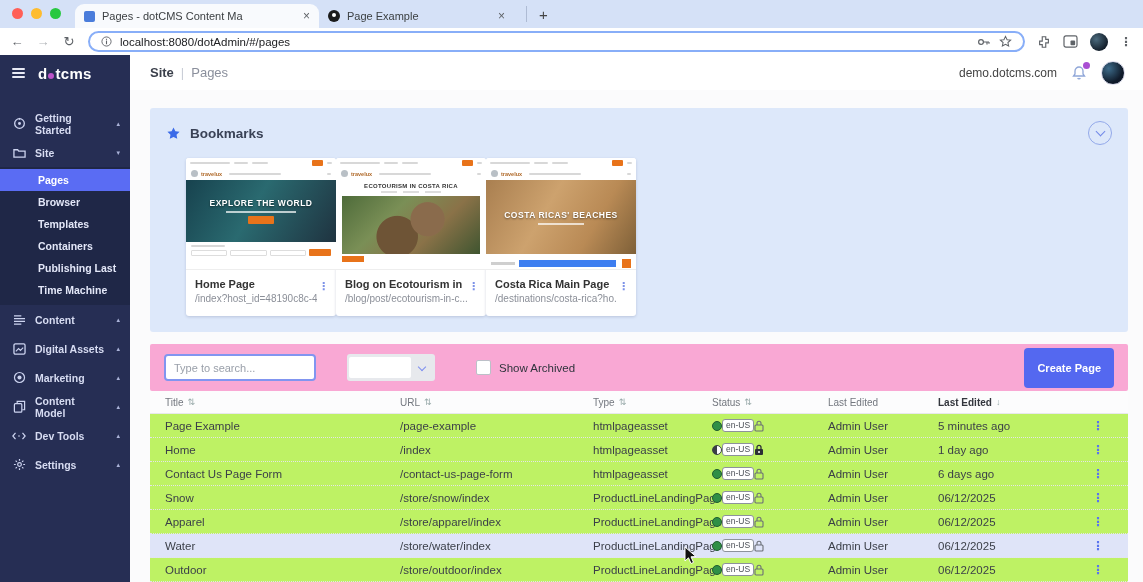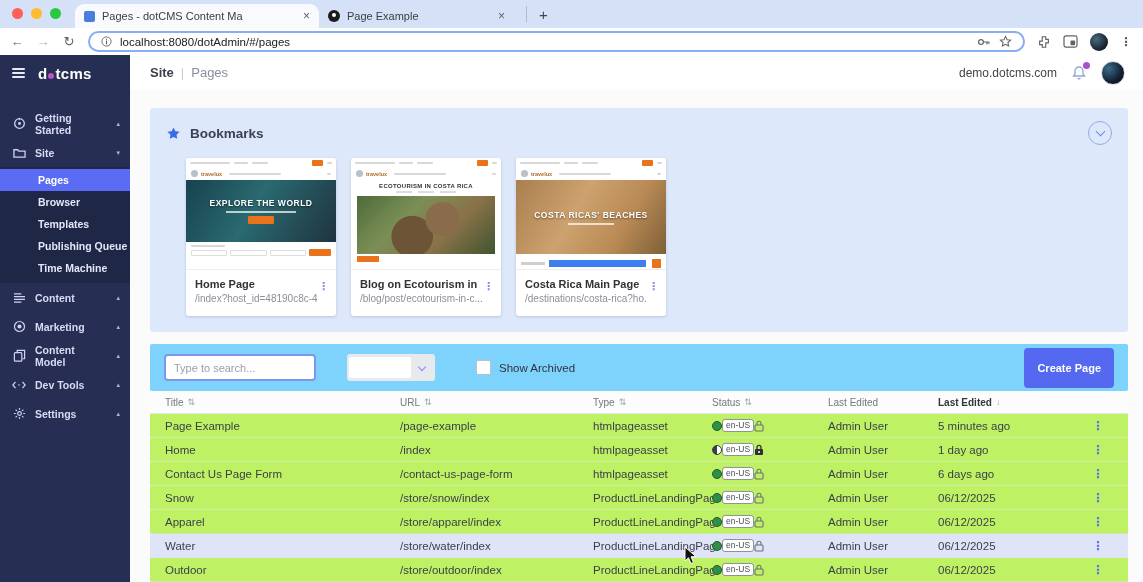--- a/index.html
+++ b/index.html
@@ -58,21 +58,21 @@
   .app-avatar { width:24px; height:24px; border-radius:50%; background:radial-gradient(circle at 30% 30%, #3d6b8a, #101b2a 65%); border:1px solid #dde; }
 
   .content { flex:1; padding:18px 15px 0 20px; }
 
   
   .bookmarks { background:#dde8fa; border-radius:3px; padding:13px 16px 16px; }
   .bm-head { display:flex; align-items:center; gap:9px; }
   .bm-title { font-size:13.5px; font-weight:bold; color:#3a4256; }
   .bm-collapse { margin-left:auto; width:24px; height:24px; border-radius:50%; border:1px solid #93a9ea; color:#7289e8; display:flex; align-items:center; justify-content:center; background:transparent; }
   .chev { width:7px; height:7px; border-right:1.5px solid #7289e8; border-bottom:1.5px solid #7289e8; transform:rotate(45deg); margin-top:-3px; }
-  .bm-cards { display:flex; gap:15px; margin-top:13px;padding-left:20px; }
+  .bm-cards { display:flex; margin-top:13px;padding-left:20px; }
   .bm-card { width:150px; height:158px; background:#fff; border-radius:3px; box-shadow:0 1px 3px rgba(30,40,90,.18); overflow:hidden; display:flex; flex-direction:column; }
   .thumb { height:112px; position:relative; overflow:hidden; background:#fff; border-bottom:1px solid #eee; }
   .m-top { height:9px; display:flex; align-items:center; gap:4px; padding:0 4px; }
   .m-dash { height:2px; background:#d8d8d8; border-radius:1px; }
   .m-orange { background:#e8731a; border-radius:1px; }
   .m-nav { height:13px; display:flex; align-items:center; gap:3px; padding:0 5px; }
   .m-logo { width:7px; height:7px; border-radius:50%; background:#b9c0c6; flex:none; }
   .m-brand { font-size:5.5px; color:#b06a2a; font-weight:bold; }
   .hero1 { height:62px; background:linear-gradient(120deg,#17424e 0%,#2a6a70 45%,#1f3340 100%); display:flex; flex-direction:column; align-items:center; justify-content:center; gap:3px; }
   .hero-title { color:#fff; font-weight:bold; font-size:8.5px; letter-spacing:.5px; text-shadow:0 1px 2px rgba(0,0,0,.5); white-space:nowrap; }
@@ -95,21 +95,21 @@
   .bluebar-row { display:flex; align-items:center; gap:4px; padding:5px 5px 0; }
   .m-label { width:24px; height:3px; background:#cfcfcf; }
   .m-bluebar { flex:1; height:7px; background:#3d7ef0; }
   .m-osq { width:9px; height:9px; background:#e8731a; margin-left:2px; }
   .bm-foot { padding:8px 9px 0; position:relative; flex:1; }
   .bm-name { font-size:11px; font-weight:bold; color:#333; white-space:nowrap; overflow:hidden; max-width:118px; }
   .bm-url { font-size:10px; color:#8b8f98; margin-top:3px; white-space:nowrap; overflow:hidden; max-width:122px; }
   .bm-dots { position:absolute; right:7px; top:10px; color:#7d92e8; font-weight:bold; font-size:11px; letter-spacing:0; }
 
   
-  .band { margin-top:12px; background:#7dd3fc; border-radius:2px; height:47px; display:flex; align-items:center; padding:0 14px; gap:31px; }
+  .band { margin-top:12px; background:#f9a8d4; border-radius:2px; height:47px; display:flex; align-items:center; padding:0 14px; gap:31px; }
   .search-input { width:152px; height:27px; border:2px solid #8195f0; border-radius:4px; font-size:11px; padding:0 8px; color:#333; outline:none; font-family:inherit; background:#fff; }
   .search-input::placeholder { color:#9aa0aa; }
   .dropdown { width:88px; height:27px; background:#e7e9ed; border-radius:3px; display:flex; align-items:center; padding:2px; }
   .dd-field { flex:1; height:21px; background:#fff; border-radius:2px; }
   .dd-chev { width:6px; height:6px; border-right:1.5px solid #7c8ef0; border-bottom:1.5px solid #7c8ef0; transform:rotate(45deg); margin:0 8px 2px 8px; }
   .check-wrap { display:flex; align-items:center; gap:8px; margin-left:10px; }
   .checkbox { width:15px; height:15px; background:#fff; border:1px solid #bcc0c8; border-radius:2px; }
   .check-label { font-size:11.5px; color:#2f333c; }
   .create-btn { margin-left:auto; background:#5468f0; color:#fff; border:none; border-radius:4px; font-size:11px; font-weight:bold; padding:0 13px; height:40px; font-family:inherit; }
 
@@ -224,30 +224,41 @@
               <path d="M1 2.5 h4 l1.2 1.5 H13 v6.5 H1z" fill="none" stroke="#cdd4f0" stroke-width="1.4"></path>
             </svg>
           </span>
         <span>Site</span>
         <span class="caret">▾</span>
       </div>
       <div class="submenu">
         <div class="submenu-item active">Pages</div>
         <div class="submenu-item">Browser</div>
         <div class="submenu-item">Templates</div>
-        <div class="submenu-item">Publishing Queue</div>
+        <div class="submenu-item">Containers</div>
+        <div class="submenu-item">Publishing Last</div>
         <div class="submenu-item">Time Machine</div>
       </div>
       <div class="menu-item">
         <span class="mi-ico">
             <svg width="13" height="11" viewBox="0 0 14 12">
               <path d="M1 2h8M1 5h12M1 8h12M1 11h8" stroke="#cdd4f0" stroke-width="1.4"></path>
             </svg>
           </span>
         <span>Content</span>
+        <span class="caret">▴</span>
+      </div>
+      <div class="menu-item">
+        <span class="mi-ico">
+            <svg width="13" height="12" viewBox="0 0 14 13">
+              <rect x="1" y="1" width="12" height="11" rx="1.5" fill="none" stroke="#cdd4f0" stroke-width="1.4"></rect>
+              <path d="M3 9 l3-3 2 2 3-3" stroke="#cdd4f0" stroke-width="1.2" fill="none"></path>
+            </svg>
+          </span>
+        <span>Digital Assets</span>
         <span class="caret">▴</span>
       </div>
       <div class="menu-item">
         <span class="mi-ico">
             <svg width="13" height="13" viewBox="0 0 14 14">
               <circle cx="7" cy="7" r="5.4" fill="none" stroke="#cdd4f0" stroke-width="1.3"></circle>
               <circle cx="7" cy="7" r="2.2" fill="#cdd4f0"></circle>
             </svg>
           </span>
         <span>Marketing</span>

